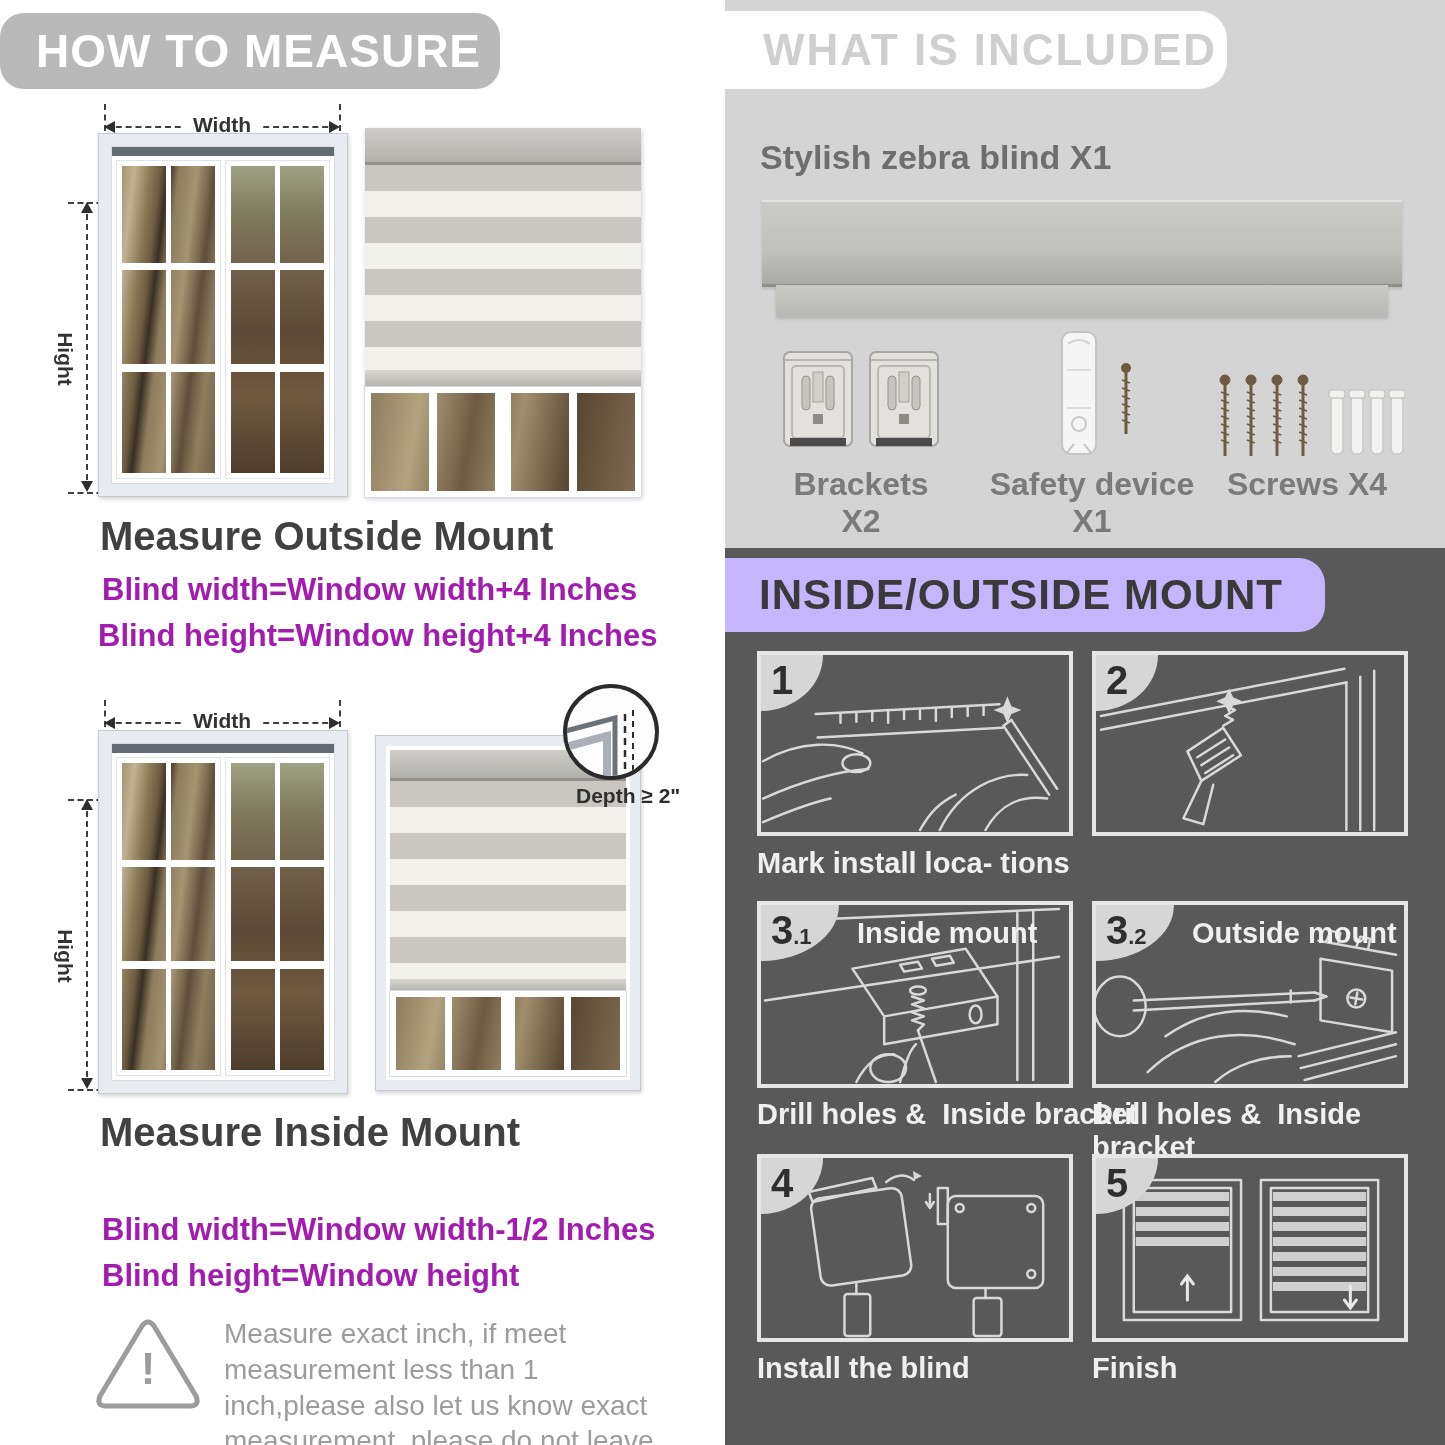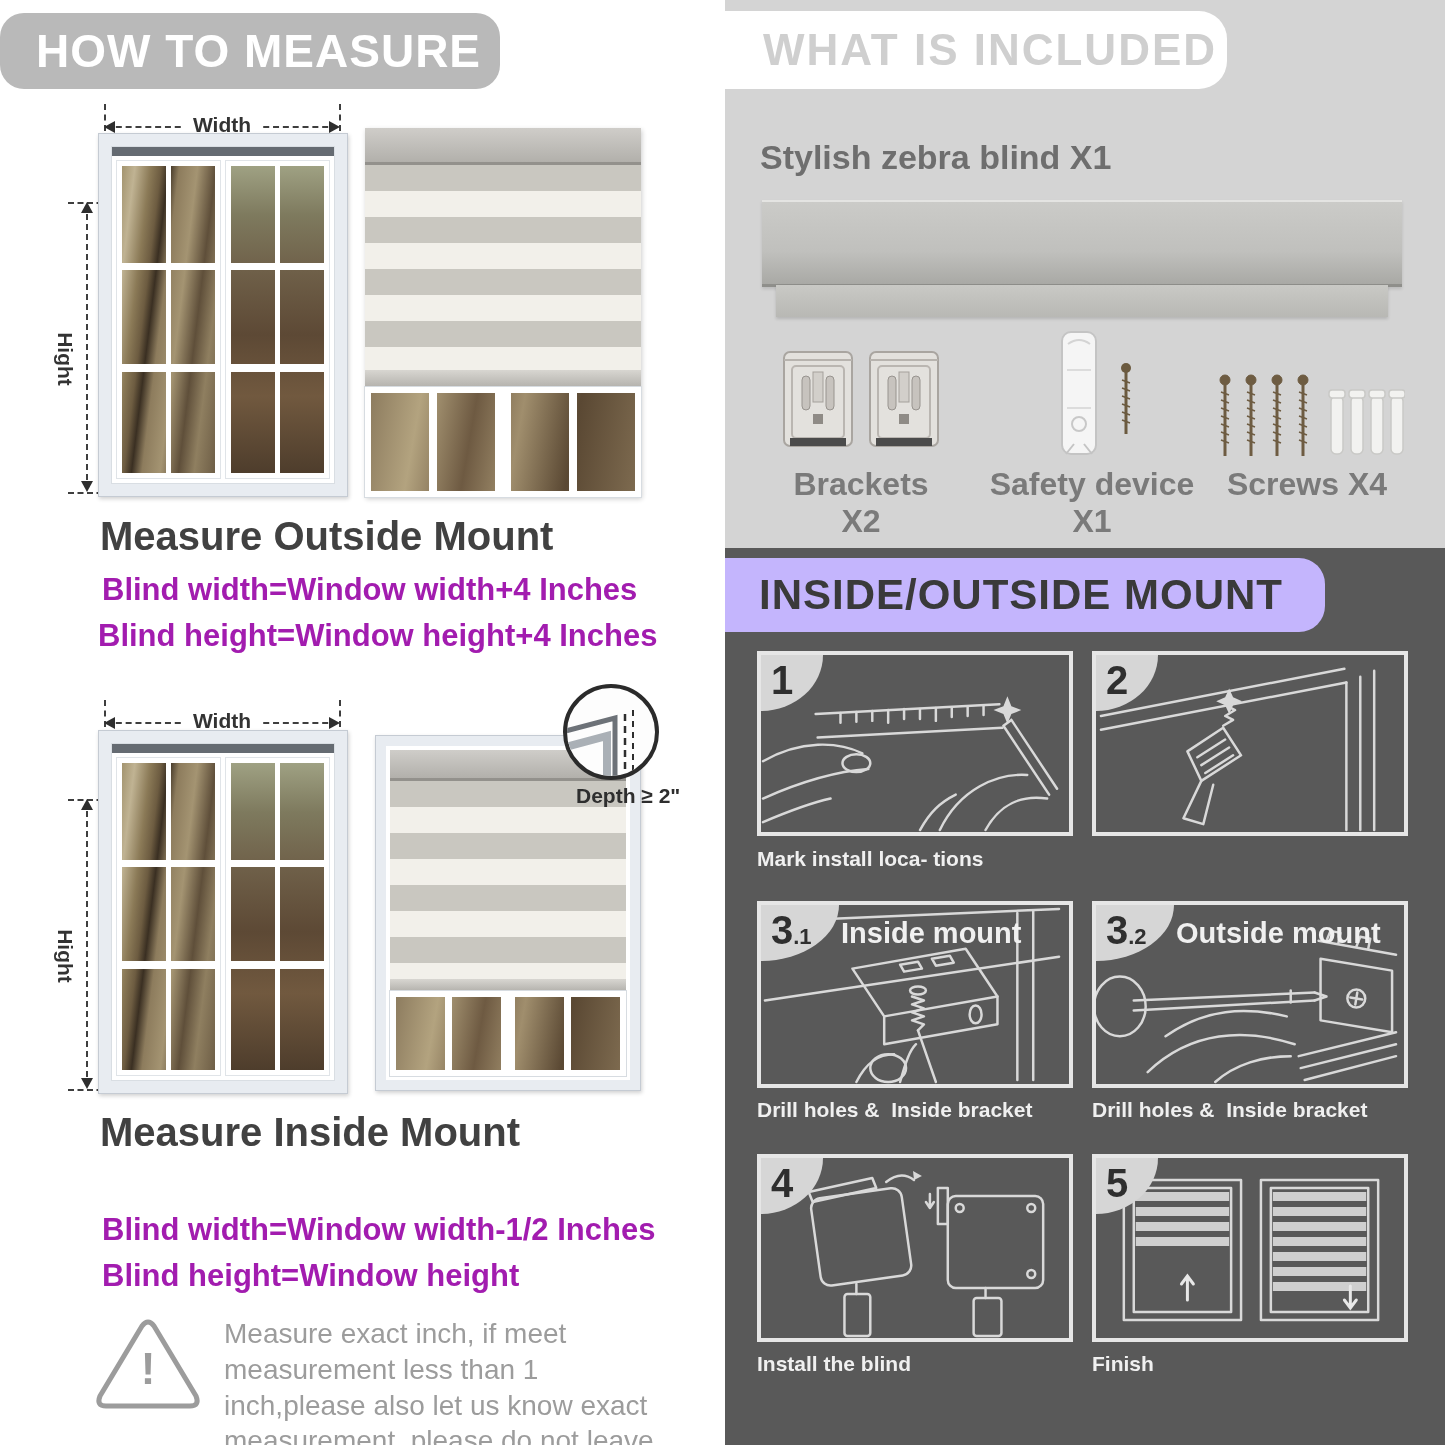--- a/index.html
+++ b/index.html
@@ -89,22 +89,22 @@
   .right-bottom{left:725px;top:548px;width:720px;height:897px;background:#595959;}
   .mount-header{left:725px;top:558px;width:600px;height:74px;background:#c4b5fd;
       border-radius:0 26px 26px 0;color:#3a3a3a;font-weight:bold;font-size:42px;line-height:74px;
       padding-left:34px;letter-spacing:1px;box-sizing:border-box;}
   .step-box{width:316px;border:4px solid #e6e6e6;box-sizing:border-box;background:#595959;}
   .step-badge{position:absolute;left:0;top:0;background:#d6d6d6;border-radius:0 0 100% 0;
       width:62px;height:56px;color:#2f2f2f;font-weight:bold;font-size:40px;padding:0 0 0 10px;
       box-sizing:border-box;line-height:50px;}
   .step-badge.wide{width:78px;}
   .step-badge .sub{font-size:22px;}
-  .step-title{position:absolute;left:80px;top:12px;color:#f0f0f0;font-weight:bold;font-size:29px;}
-  .step-caption{position:absolute;color:#f0f0f0;font-weight:bold;font-size:21px;white-space:pre-wrap;}
+  .step-title{position:absolute;left:96px;top:12px;color:#f0f0f0;font-weight:bold;font-size:29px;}
+  .step-caption{position:absolute;color:#f0f0f0;font-weight:bold;font-size:29px;white-space:pre-wrap;}
   .step-box svg{display:block;width:100%;height:100%;}
   .lineart{stroke:#d9d9d9;stroke-width:2.5;fill:none;stroke-linecap:round;stroke-linejoin:round;}
 </style>
 </head>
 <body>
 
 <div id="canvas">
 
   <div class="abs left-header">
     <span>HOW TO MEASURE</span>

